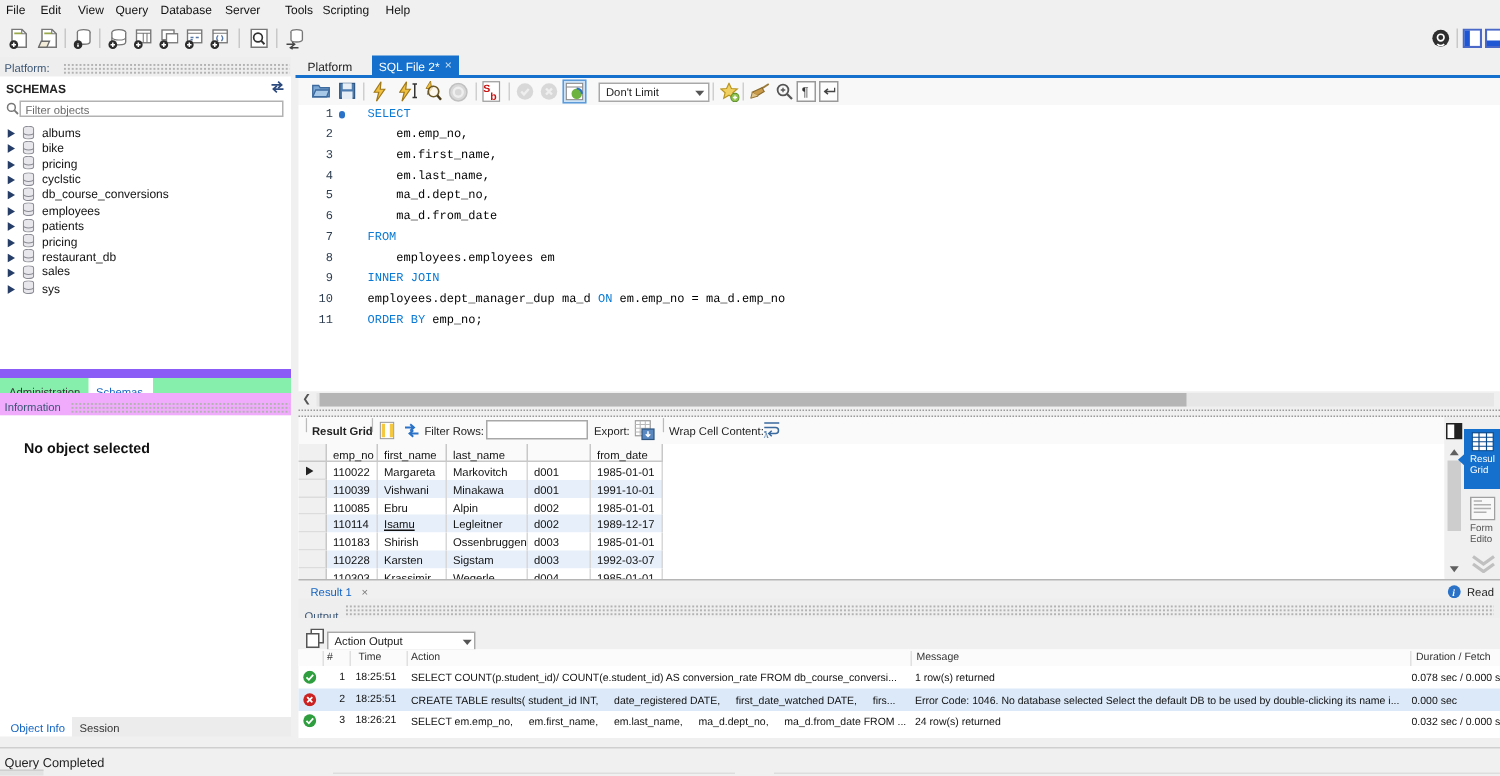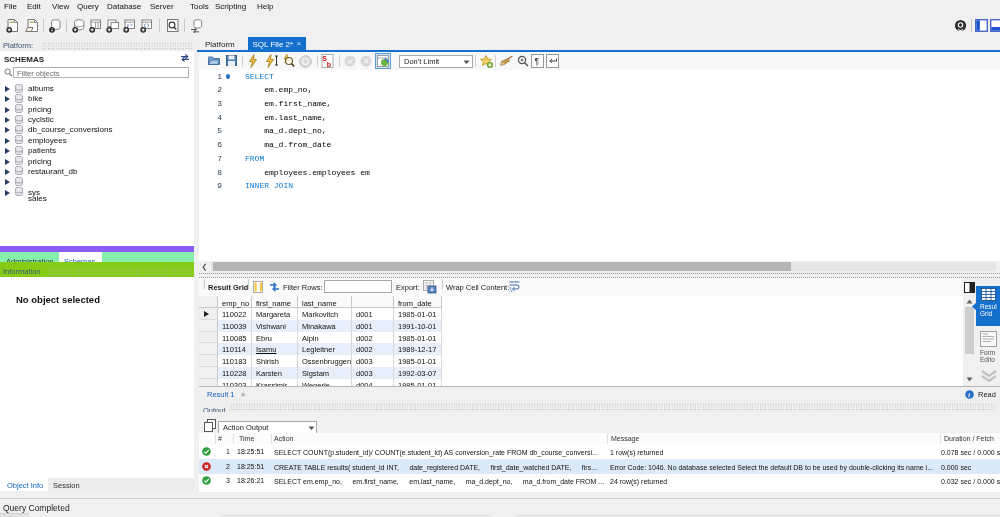--- a/index.html
+++ b/index.html
@@ -239,42 +239,42 @@
       </div>
       <div class="abs" style="left:0;top:93.1px;width:196px;height:10.35px;">
         <svg class="abs" style="left:5px;top:3px;" width="5" height="6" viewBox="0 0 5 6">
           <path d="M0 0 L5 3 L0 6 Z" fill="#263e67"></path>
         </svg>
         <svg class="abs" style="left:15px;top:0.5px;" width="8" height="9" viewBox="0 0 8 9">
           <ellipse cx="4" cy="1.7" rx="3.4" ry="1.5" fill="#e8e8ec" stroke="#8a8a94" stroke-width="0.7"></ellipse>
           <path d="M0.6 1.7 L0.6 7.2 A3.4 1.5 0 0 0 7.4 7.2 L7.4 1.7" fill="#e8e8ec" stroke="#8a8a94" stroke-width="0.7"></path>
           <path d="M0.6 4.5 A3.4 1.5 0 0 0 7.4 4.5" fill="none" stroke="#8a8a94" stroke-width="0.7"></path>
         </svg>
-        <span class="abs" style="left:28px;top:18px;font-size:8px;color:#111;text-align:center;">sales</span>
+        <span class="abs" style="left:28px;top:0;font-size:8px;color:#111;text-align:center;">sales</span>
       </div>
       <div class="abs" style="left:0;top:103.5px;width:196px;height:10.35px;">
         <svg class="abs" style="left:5px;top:3px;" width="5" height="6" viewBox="0 0 5 6">
           <path d="M0 0 L5 3 L0 6 Z" fill="#263e67"></path>
         </svg>
         <svg class="abs" style="left:15px;top:0.5px;" width="8" height="9" viewBox="0 0 8 9">
           <ellipse cx="4" cy="1.7" rx="3.4" ry="1.5" fill="#e8e8ec" stroke="#8a8a94" stroke-width="0.7"></ellipse>
           <path d="M0.6 1.7 L0.6 7.2 A3.4 1.5 0 0 0 7.4 7.2 L7.4 1.7" fill="#e8e8ec" stroke="#8a8a94" stroke-width="0.7"></path>
           <path d="M0.6 4.5 A3.4 1.5 0 0 0 7.4 4.5" fill="none" stroke="#8a8a94" stroke-width="0.7"></path>
         </svg>
         <span class="abs" style="left:28px;top:1px;font-size:8px;color:#111;">sys</span>
       </div>
     </div>
 </div>
 
 <div class="abs" id="admin-tabs" style="left:0;top:246px;width:194px;height:16px;background:#86efac;border-top:6px solid #8b5cf6;">
   <span class="abs" style="left:6px;top:5px;font-size:7.5px;color:#333;">Administration</span>
   <div class="abs" style="left:59px;top:0;width:43px;height:16px;background:#fff;"></div>
   <span class="abs" style="left:64px;top:5px;font-size:7.5px;color:#1464c2;">Schemas</span>
 </div>
-<div class="abs" id="info-header" style="left:0;top:262px;width:194px;height:15px;background:#84cc16;">
+<div class="abs" id="info-header" style="left:0;top:262px;width:194px;height:15px;background:#f0abfc;">
   <span class="abs" style="left:3px;top:5px;font-size:7.5px;color:#3a5574;">Information</span>
   <div class="abs dots" style="left:47px;top:5.5px;width:146px;height:8px;"></div>
 </div>
 <div class="abs" id="info-panel" style="left:0;top:277px;width:194px;height:201px;background:#ffffff;">
   <span class="abs" style="left:16px;top:17px;font-size:9.5px;font-weight:bold;color:#111;">No object selected</span>
 </div>
 <div class="abs" id="bottom-tabs" style="left:0;top:478px;width:194px;height:13px;background:#ececec;">
   <div class="abs" style="left:0;top:0;width:48px;height:13px;background:#fff;"></div>
   <span class="abs" style="left:7px;top:3px;font-size:7.5px;color:#1464c2;">Object Info</span>
   <span class="abs" style="left:53px;top:3px;font-size:7.5px;color:#333;">Session</span>
@@ -413,20 +413,28 @@
       <span class="abs" style="left:0;width:23px;text-align:right;color:#2e3e50;">7</span>
       <span class="abs" style="left:46px;white-space:pre;color:#000;"><span class="kw">FROM</span></span>
     </div>
     <div class="abs mono" style="left:0;top:95.5px;width:801px;height:13.7px;line-height:13.7px;font-size:8px;">
       <span class="abs" style="left:0;width:23px;text-align:right;color:#2e3e50;">8</span>
       <span class="abs" style="left:46px;white-space:pre;color:#000;"><span class="kw"></span>    employees.employees em</span>
     </div>
     <div class="abs mono" style="left:0;top:109.2px;width:801px;height:13.7px;line-height:13.7px;font-size:8px;">
       <span class="abs" style="left:0;width:23px;text-align:right;color:#2e3e50;">9</span>
       <span class="abs" style="left:46px;white-space:pre;color:#000;"><span class="kw">INNER JOIN</span></span>
+    </div>
+    <div class="abs mono" style="left:0;top:122.9px;width:801px;height:13.7px;line-height:13.7px;font-size:8px;">
+      <span class="abs" style="left:0;width:23px;text-align:right;color:#2e3e50;">10</span>
+      <span class="abs" style="left:46px;white-space:pre;color:#000;">employees.dept_manager_dup ma_d <span class="kw">ON</span> em.emp_no = ma_d.emp_no</span>
+    </div>
+    <div class="abs mono" style="left:0;top:136.6px;width:801px;height:13.7px;line-height:13.7px;font-size:8px;">
+      <span class="abs" style="left:0;width:23px;text-align:right;color:#2e3e50;">11</span>
+      <span class="abs" style="left:46px;white-space:pre;color:#000;"><span class="kw">ORDER BY</span> emp_no;</span>
     </div>
     <div class="abs" style="left:26.5px;top:4px;width:4.5px;height:4.5px;border-radius:50%;background:#2a72c8;"></div>
   </div>
 
 <div class="abs" id="hscroll" style="left:199px;top:261px;width:801px;height:11px;background:#f0f0f0;">
   <div class="abs" style="left:0;top:0;width:11px;height:11px;color:#555;font-size:7px;text-align:center;line-height:11px;">❮</div>
   <div class="abs" style="left:12px;top:1px;width:785px;height:9px;background:#e6e6e6;"></div>
   <div class="abs" style="left:14px;top:1px;width:578px;height:9px;background:#b5b5b5;"></div>
 </div>
 <div class="abs" id="splitter1" style="left:199px;top:273px;width:801px;height:5px;background:#f0f0f0;border-top:1px dotted #999;border-bottom:1px dotted #999;"></div>

